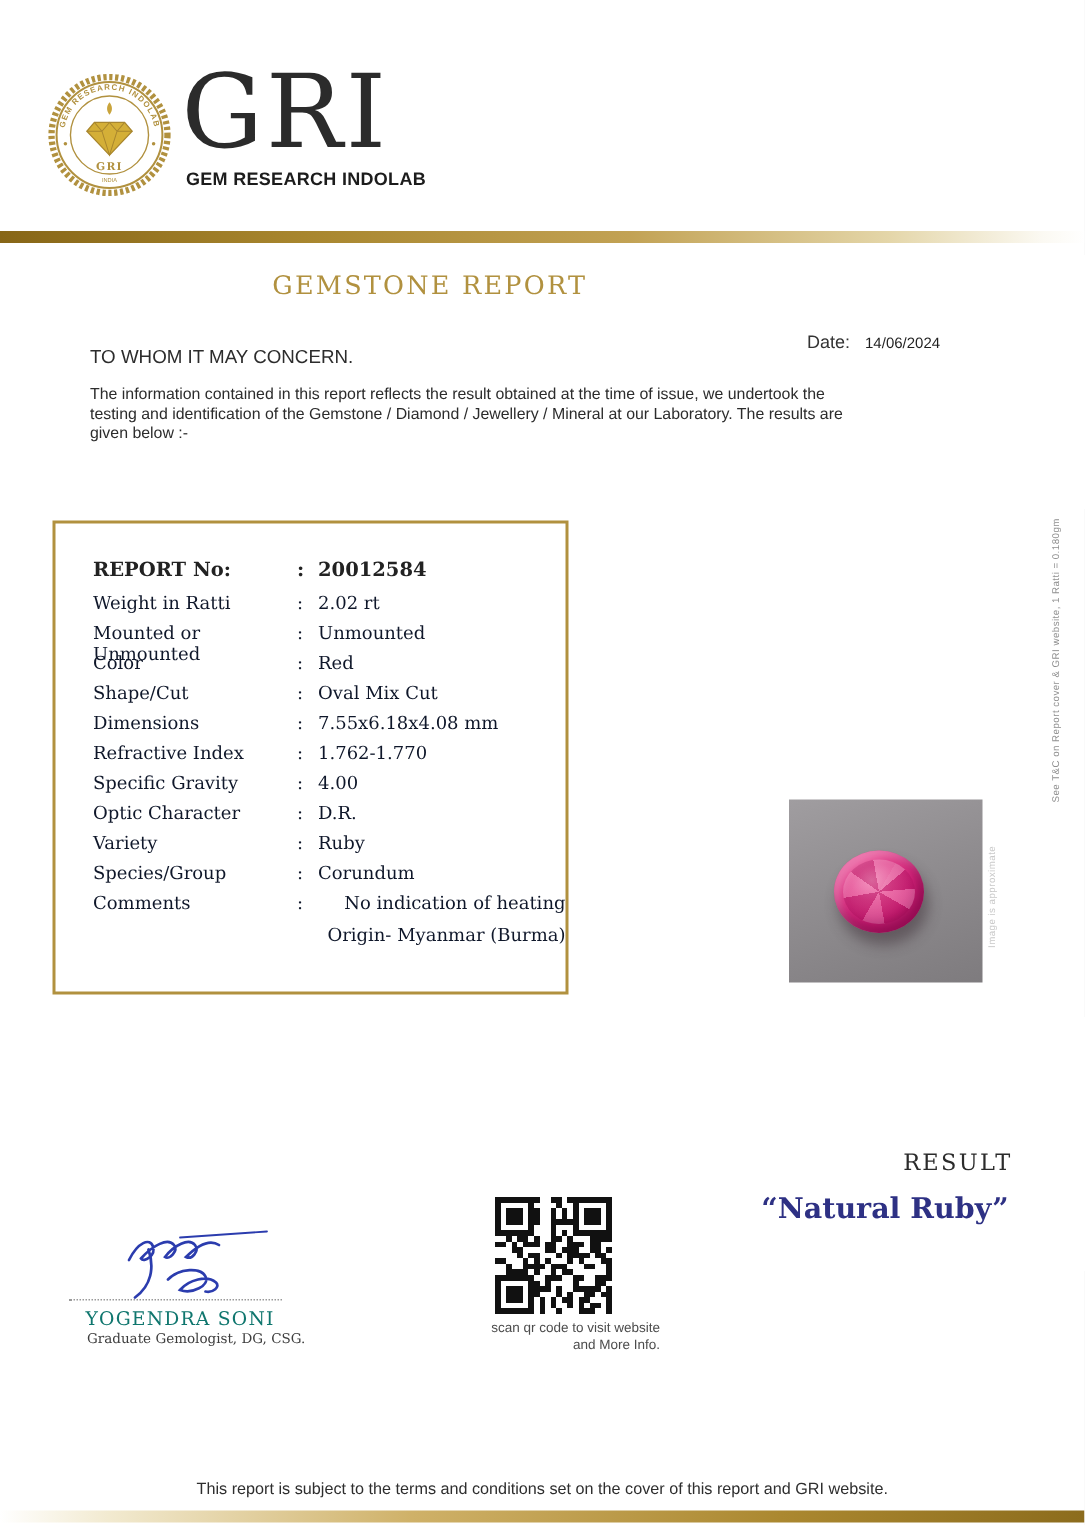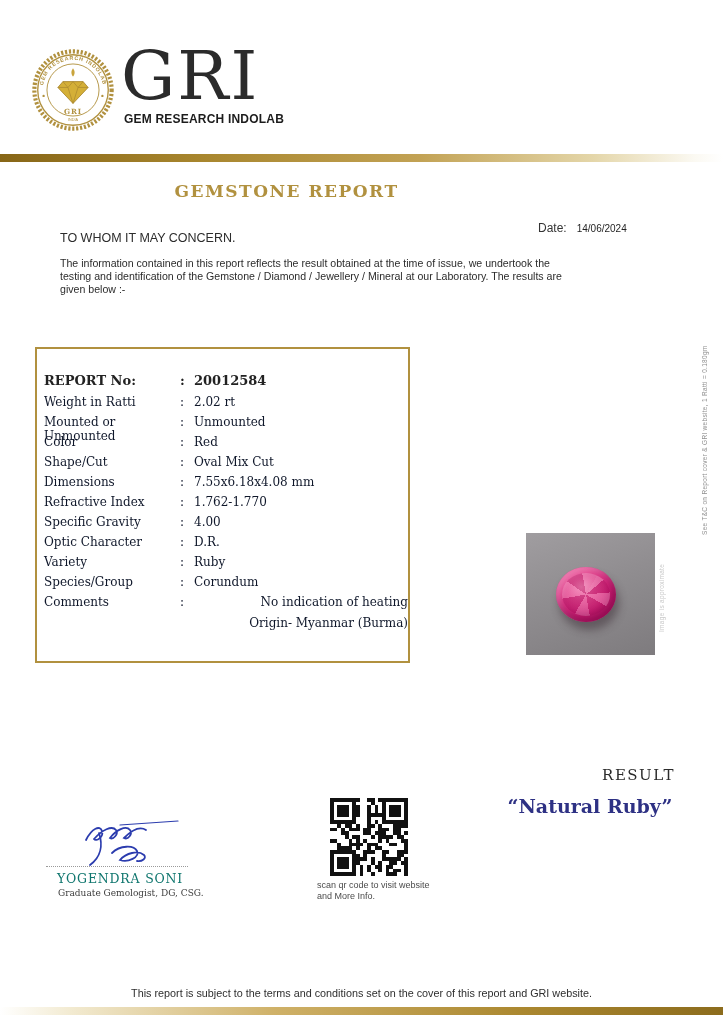--- a/index.html
+++ b/index.html
@@ -21,36 +21,36 @@
     margin-top:2px; margin-left:3px;
   }
   .bar-top {
     position:absolute; left:0; top:154px; width:723px; height:8px;
     background:linear-gradient(90deg,#876617 0%,#a8862e 28%,#c2a254 58%,#e4d6a9 82%,#fbf9f2 96%,#ffffff 100%);
   }
 
   
   .report-title {
     position:absolute; left:0; top:181px; width:573px; text-align:center;
-    font-family:"DejaVu Serif", serif; font-weight:bold; font-size:17px;
+    font-family:"DejaVu Serif", serif; font-weight:normal; font-size:17px;
     letter-spacing:1.5px; color:#b1913f;
   }
   .date-row { position:absolute; left:538px; top:221px; font-size:12px; color:#333; }
   .date-row .dval { font-size:10px; color:#1f1f1f; margin-left:10px; }
   .salutation { position:absolute; left:60px; top:231px; font-size:12.5px; color:#2c2c2c; }
   .intro {
     position:absolute; left:60px; top:257px; width:506px;
     font-size:10.6px; line-height:13px; color:#2c2c2c;
   }
 
   
   .details-box {
-    position:absolute; left:35px; top:347px; width:375px; height:316px;
+    position:absolute; left:35px; top:347px; width:344px; height:316px;
     border:2px solid #b1913f; background:#fff;
-    padding:24px 0 0 7px;
+    padding:24px 0 0 25px;
   }
   .drow {
     display:grid; grid-template-columns:136px 14px auto;
     font-family:"DejaVu Serif", serif; font-size:12px; color:#0f172a;
     height:20px; align-items:start;
   }
   .drow.bold { font-weight:bold; font-size:13px; color:#222; height:22px; }
   .drow.tall { height:auto; }
   .drow .dvalue div { margin-bottom:7px;text-align:right; }
 
@@ -97,21 +97,21 @@
     font-family:"DejaVu Serif", serif; font-size:12.5px; letter-spacing:0.8px; color:#0f766e;
   }
   .sig-title {
     position:absolute; left:58px; top:888px;
     font-family:"DejaVu Serif", serif; font-size:9px; color:#3d3d3d;
   }
 
   
   .qr { position:absolute; left:330px; top:798px; width:78px; height:78px; }
   .qr-caption {
-    position:absolute; left:317px; top:880px; width:140px; text-align:left;
+    position:absolute; left:300px; top:880px; width:140px; text-align:right;
     font-size:9px; line-height:11px; color:#4c4c4c;
   }
 
   
   .footer-text {
     position:absolute; left:0; top:987px; width:723px; text-align:center;
     font-size:10.8px; color:#2e2e2e;
   }
   .bar-bottom {
     position:absolute; left:0; top:1007px; width:723px; height:8px;

